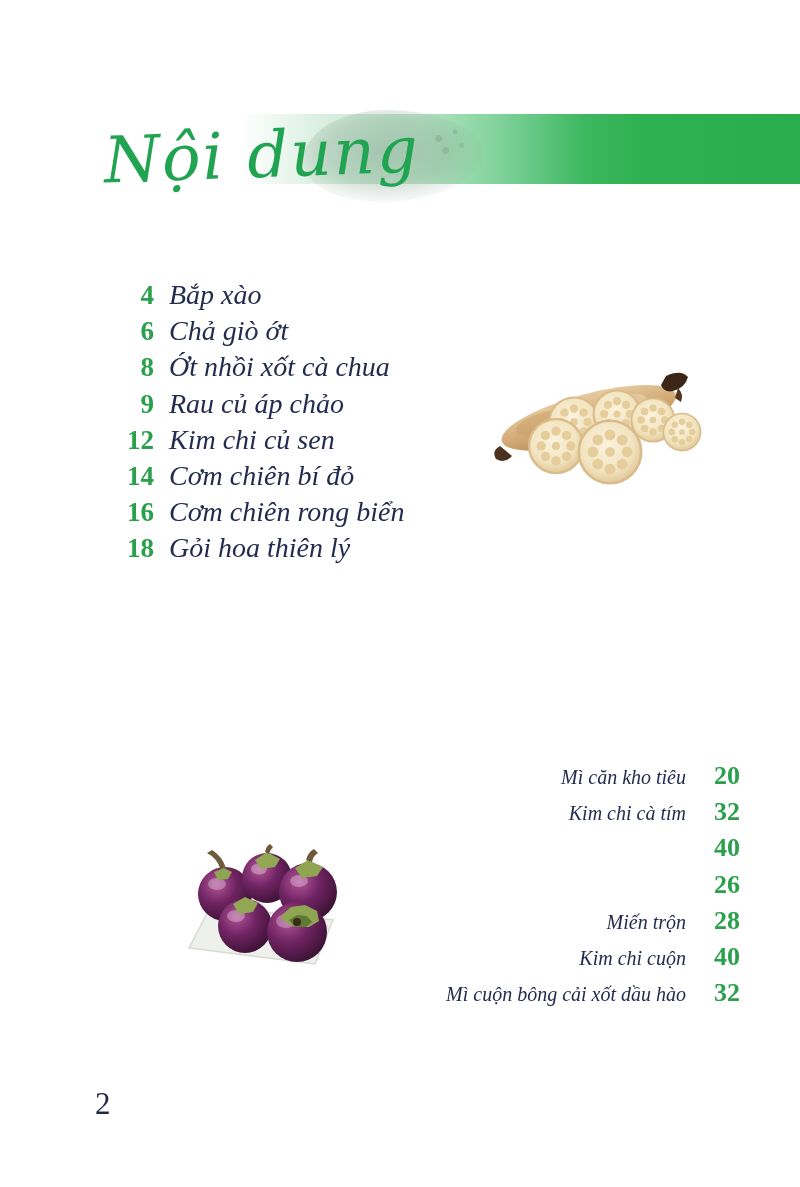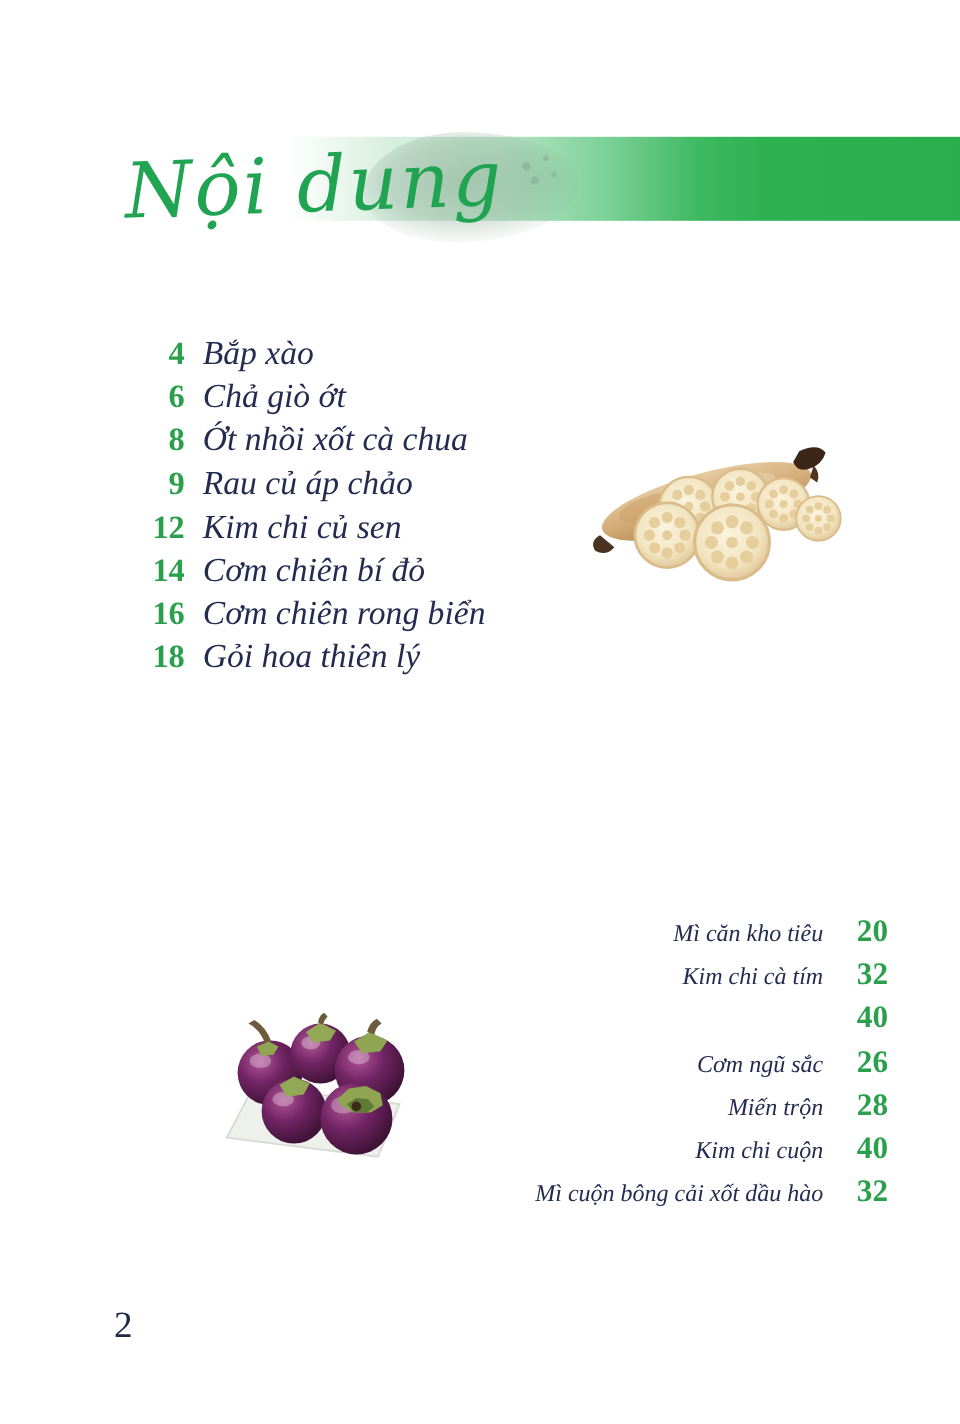--- a/index.html
+++ b/index.html
@@ -270,21 +270,20 @@
       <span class="num">20</span>
     </div>
     <div class="row">
       <span class="title">Kim chi cà tím</span>
       <span class="num">32</span>
     </div>
     <div class="row">
       <span class="num">40</span>
     </div>
     <div class="row">
-      <span class="title">Cơm ngũ sắc</span>
       <span class="num">26</span>
     </div>
     <div class="row">
       <span class="title">Miến trộn</span>
       <span class="num">28</span>
     </div>
     <div class="row">
       <span class="title">Kim chi cuộn</span>
       <span class="num">40</span>
     </div>

